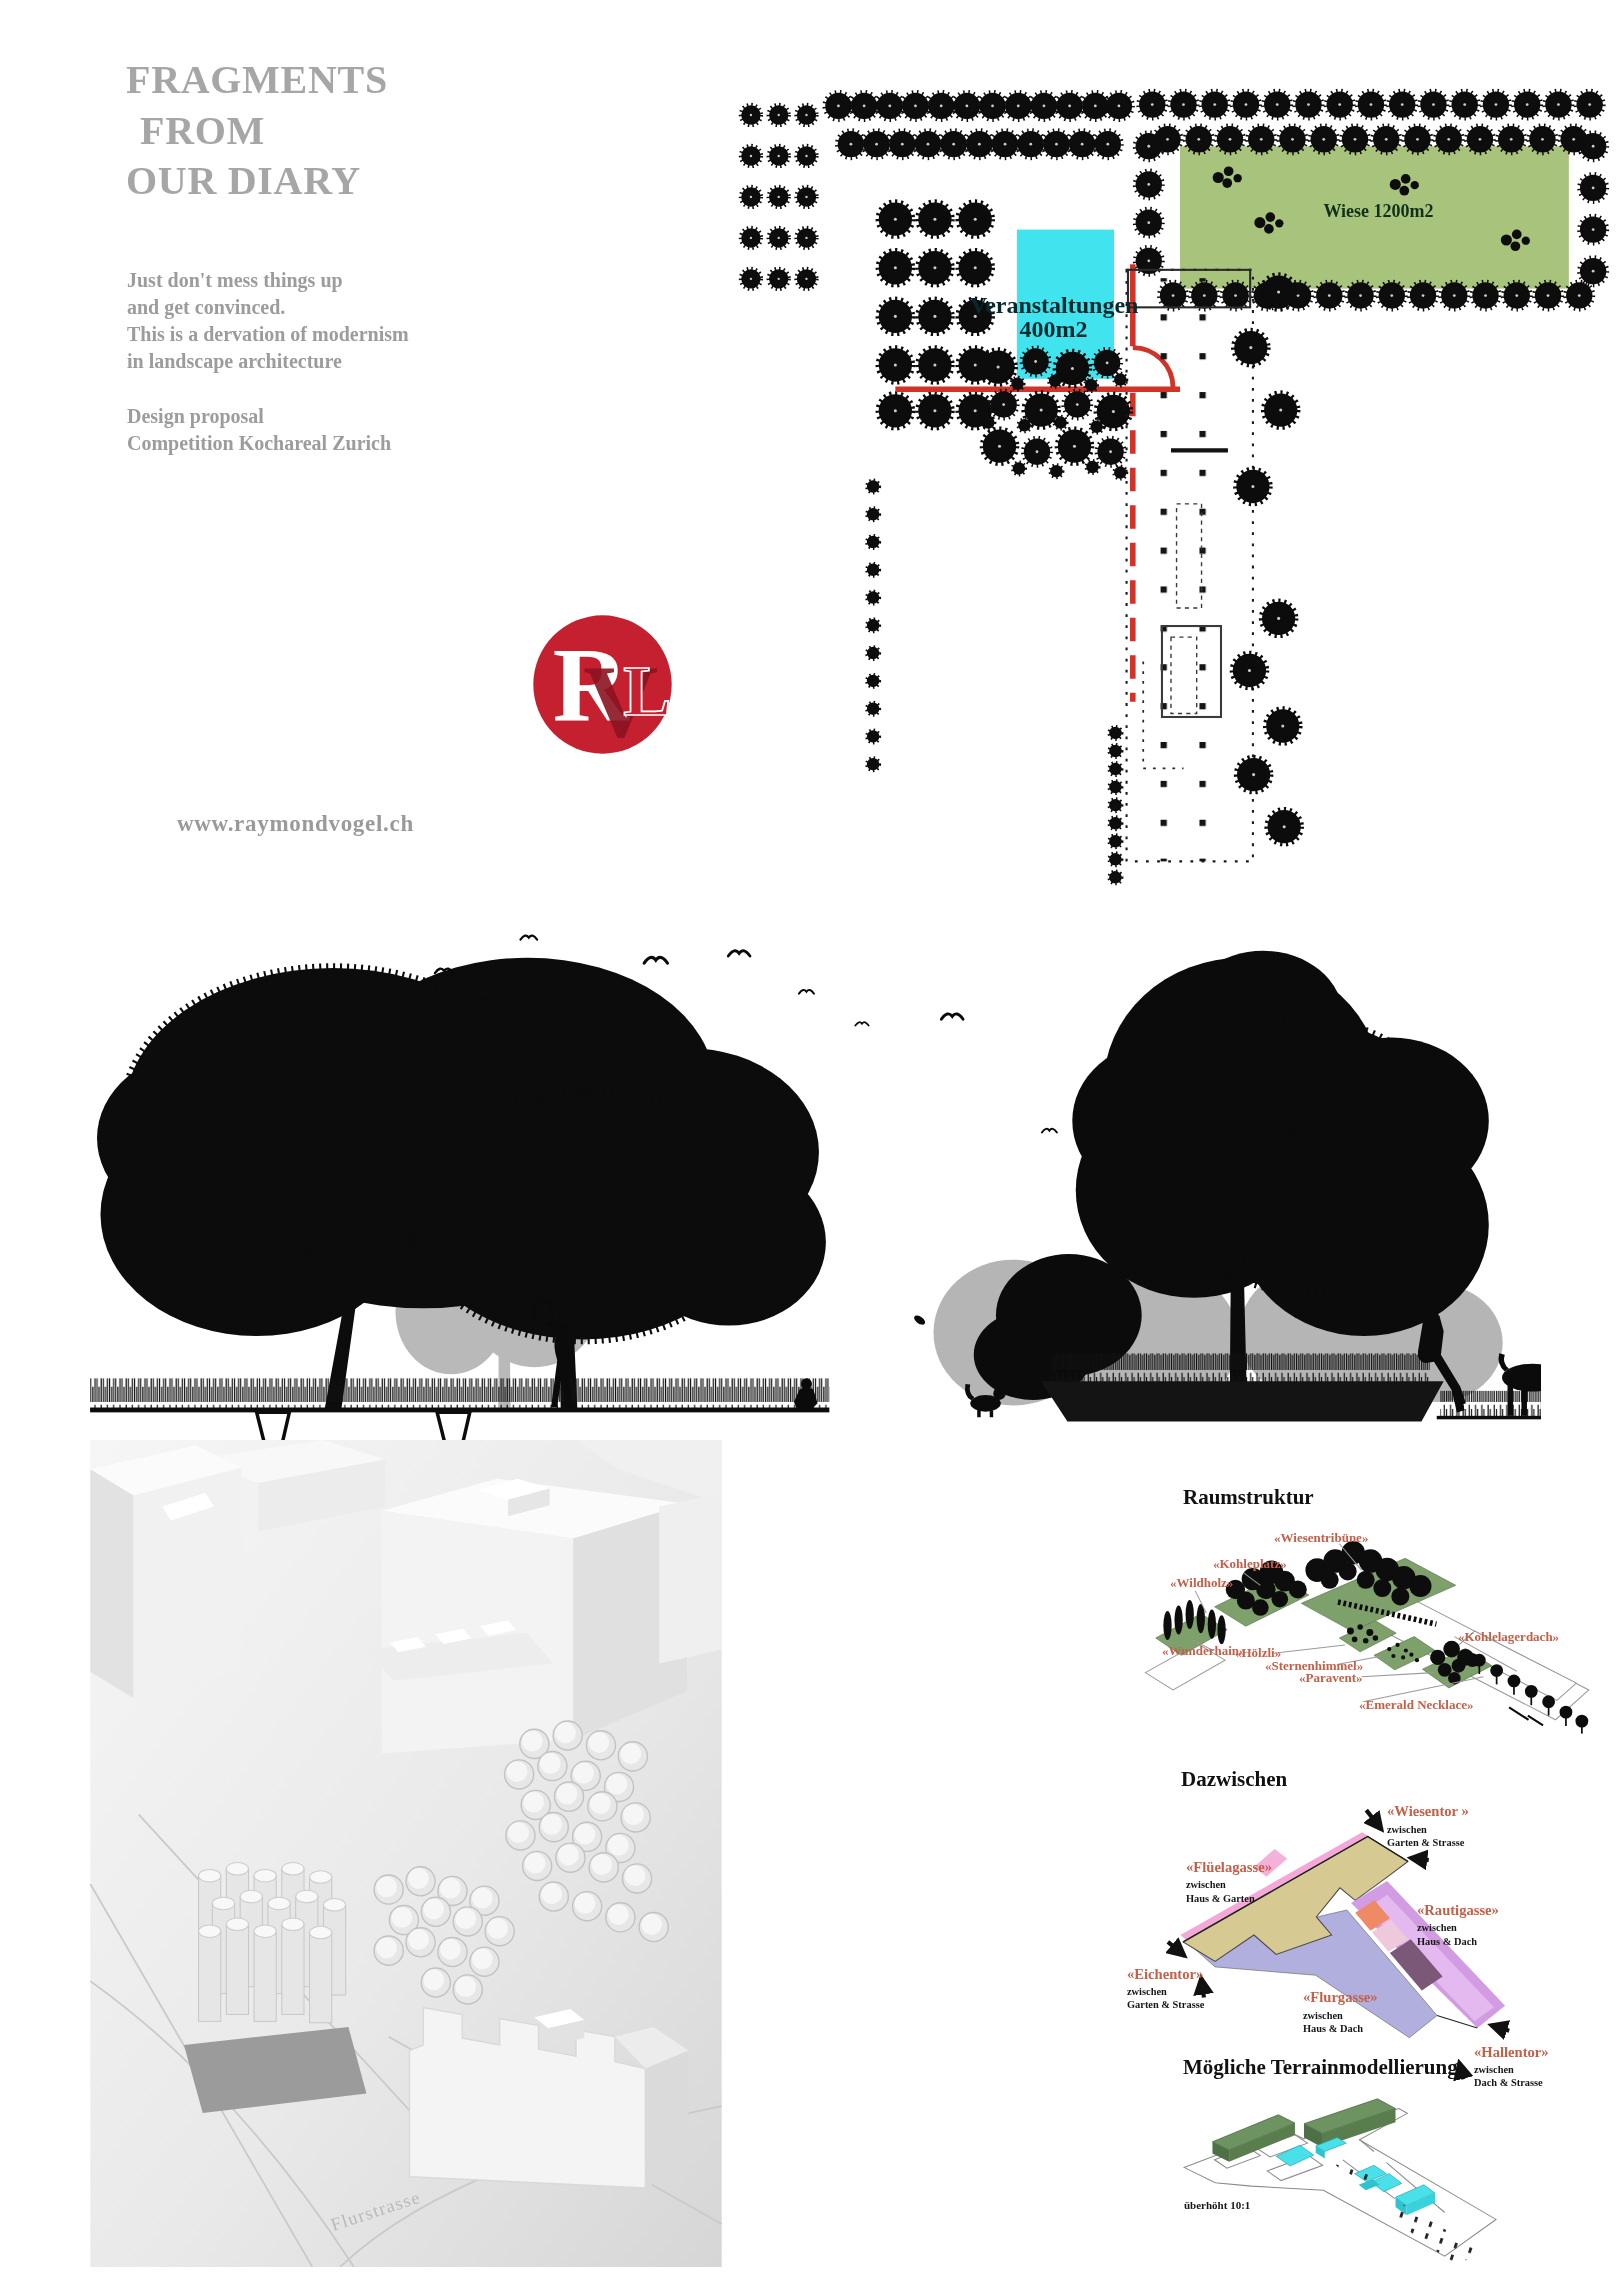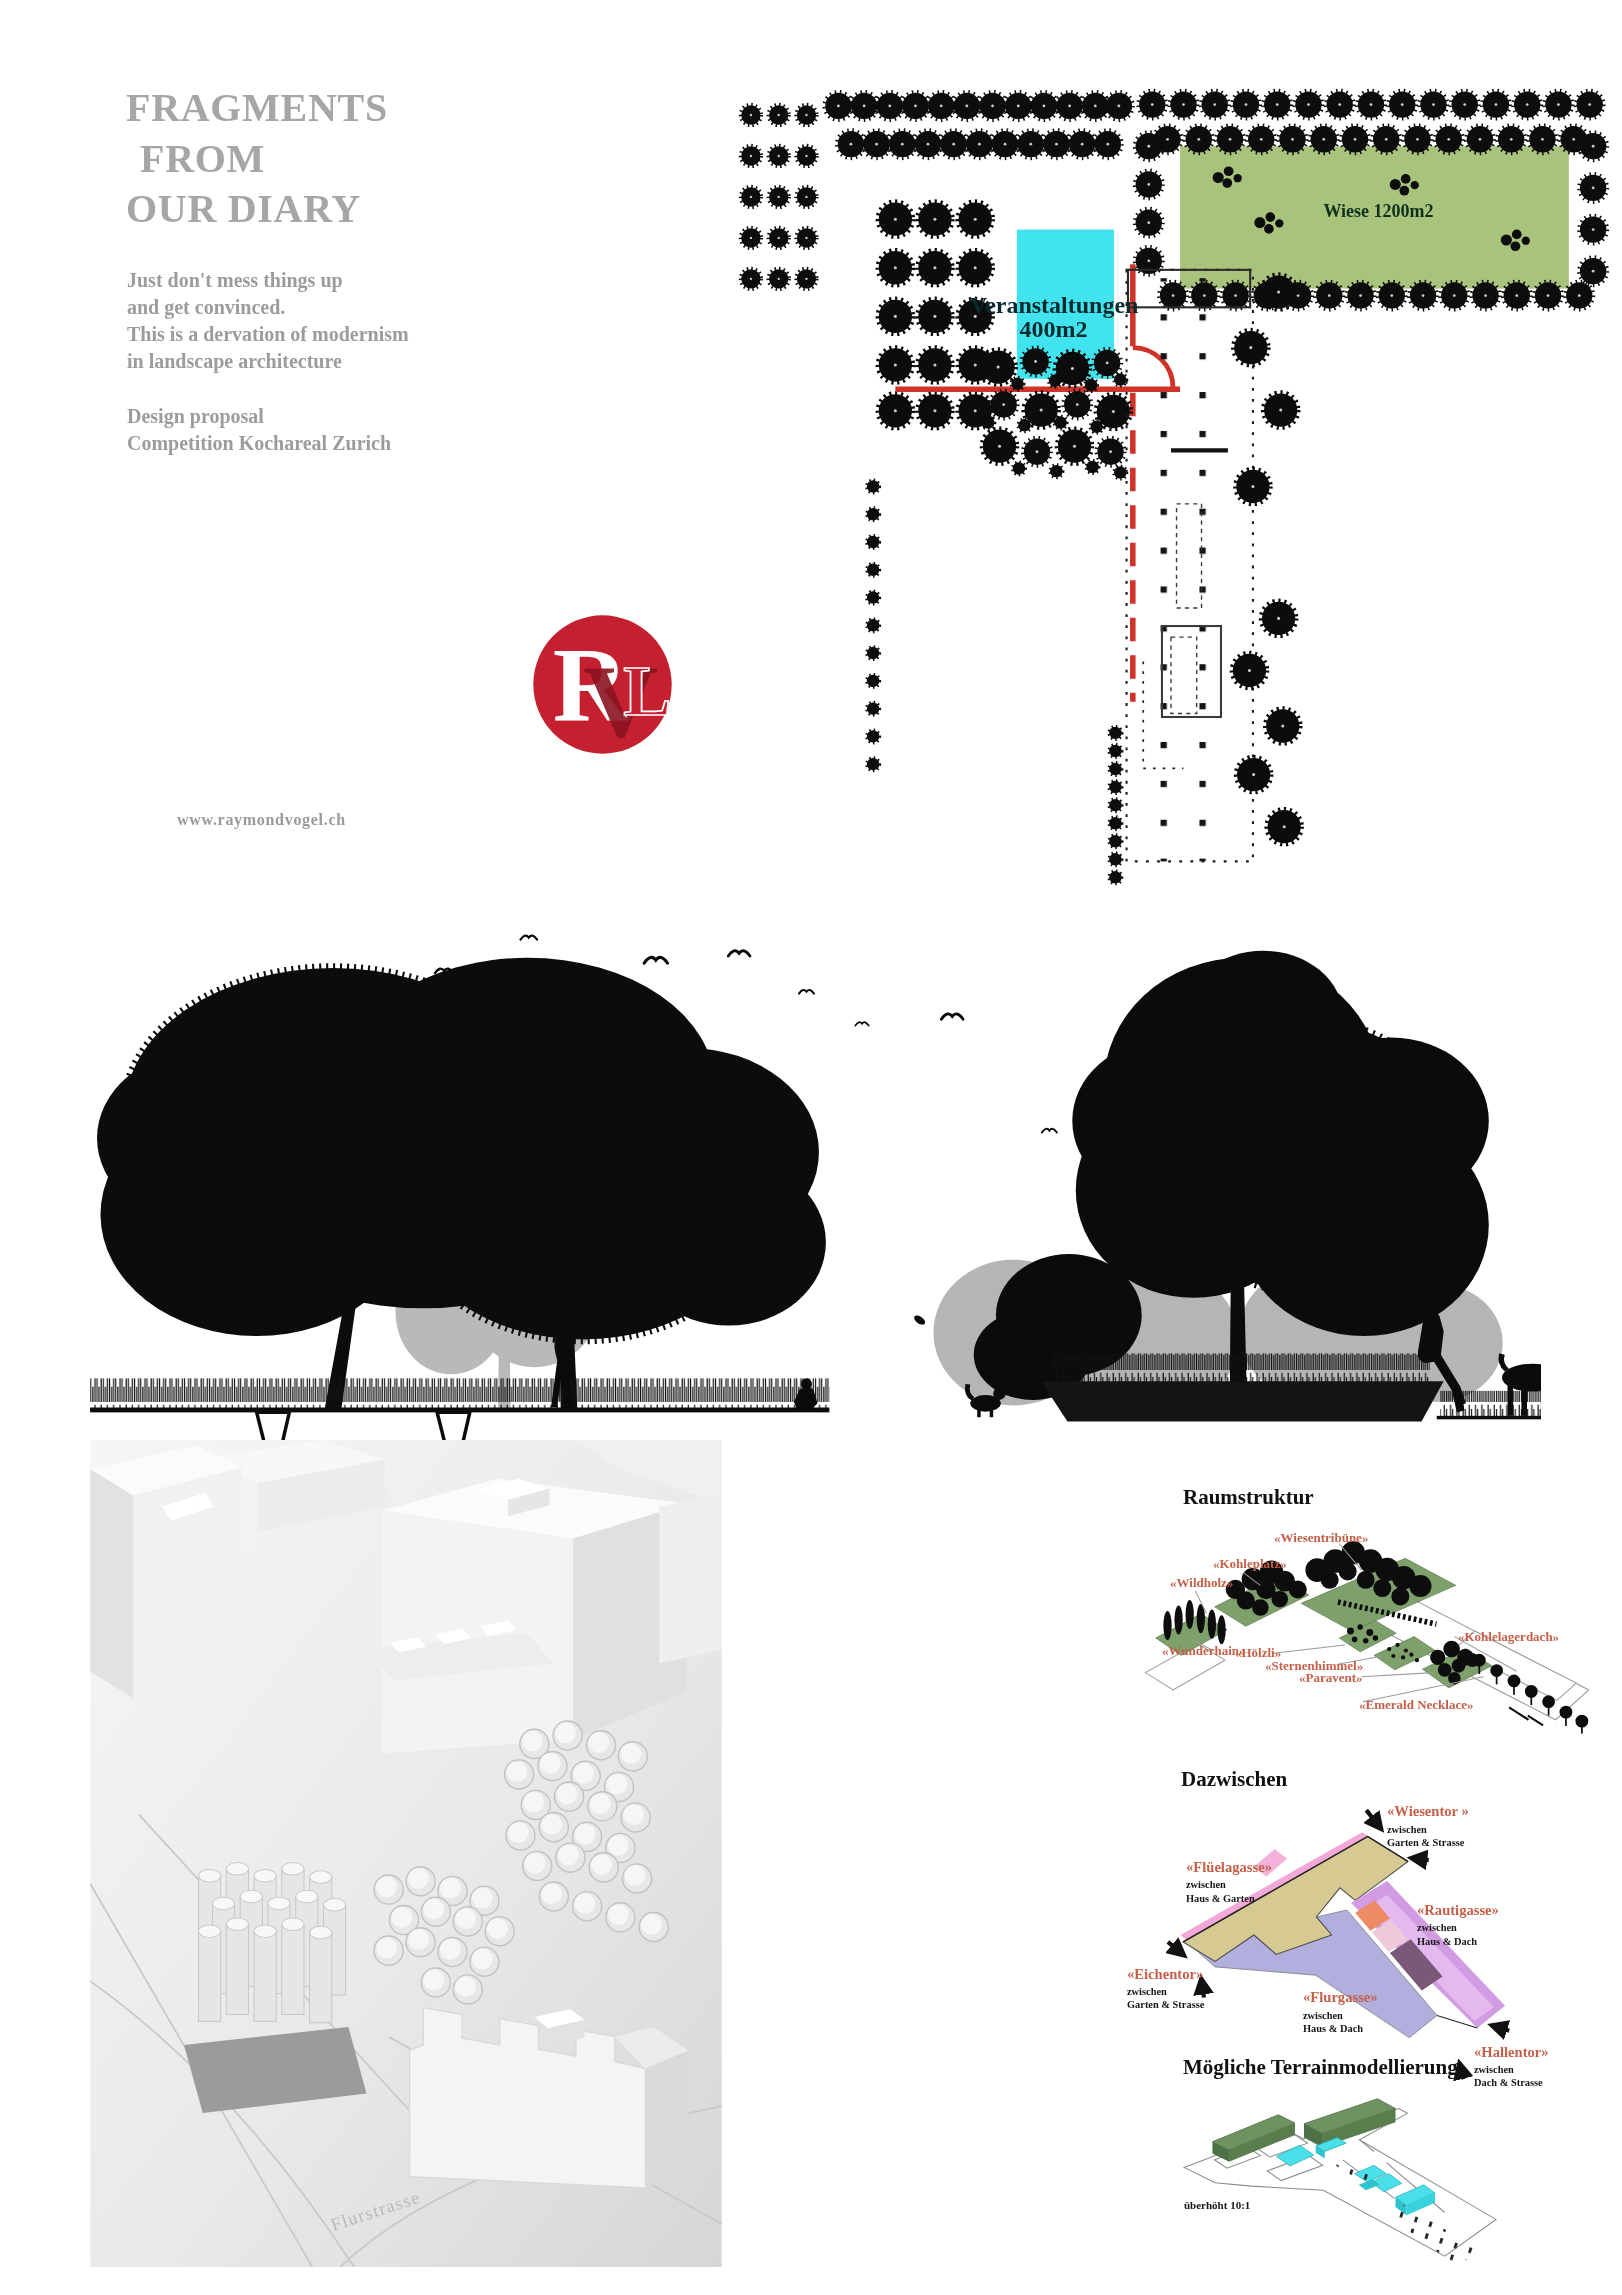--- a/index.html
+++ b/index.html
@@ -1,21 +1,21 @@
 <!DOCTYPE html>
 <html style="font-size:11px"><head>
 <meta charset="utf-8">
 <style>
   html,body{margin:0;padding:0;background:#e8e8e8;}
   #page{position:relative;width:1623px;height:2295px;background:#ffffff;
         font-family:"Liberation Serif","DejaVu Serif",serif;overflow:hidden;}
   .t{position:absolute;white-space:pre;line-height:1.15;}
-  .title{font-size:40px;font-weight:bold;color:#a6a6a6;letter-spacing:0.7px;line-height:51px;margin-top:28px;}
+  .title{font-size:40px;font-weight:bold;color:#a6a6a6;letter-spacing:0.7px;line-height:51px;}
   .intro{font-size:20px;font-weight:bold;color:#9c9c9c;line-height:27px;}
-  .site{font-size:16px;font-weight:bold;color:#9a9a9a;letter-spacing:0.7px;}
+  .site{font-size:23px;font-weight:bold;color:#9a9a9a;letter-spacing:0.7px;}
   .planlbl{font-size:18px;font-weight:bold;color:#10301c;text-align:center;}
   .evtlbl{font-size:24px;font-weight:bold;color:#072a2e;text-align:center;line-height:23px;}
   .dtitle{font-size:21px;font-weight:bold;color:#111111;}
   .rlabel{font-size:13px;font-weight:bold;color:#c4604a;}
   .gname{font-size:14.6px;font-weight:bold;color:#c4604a;}
   .gsub{font-size:10.4px;font-weight:bold;color:#161616;line-height:13px;}
   .tnote{font-size:11px;font-weight:bold;color:#161616;}
   svg{position:absolute;display:block;}
 </style>
 </head>

